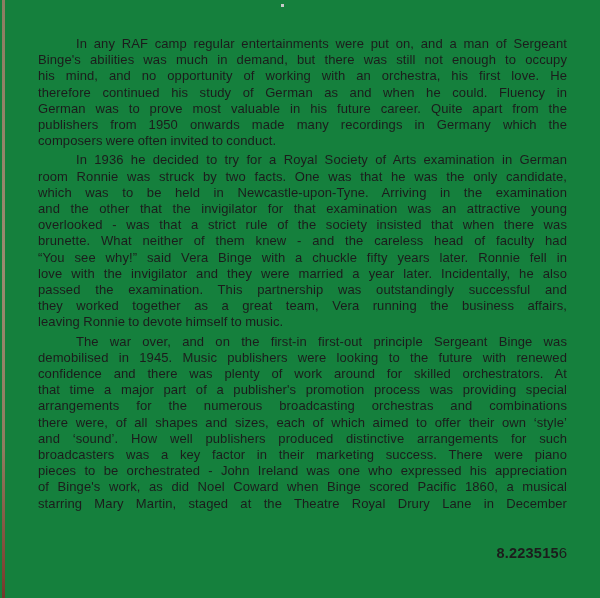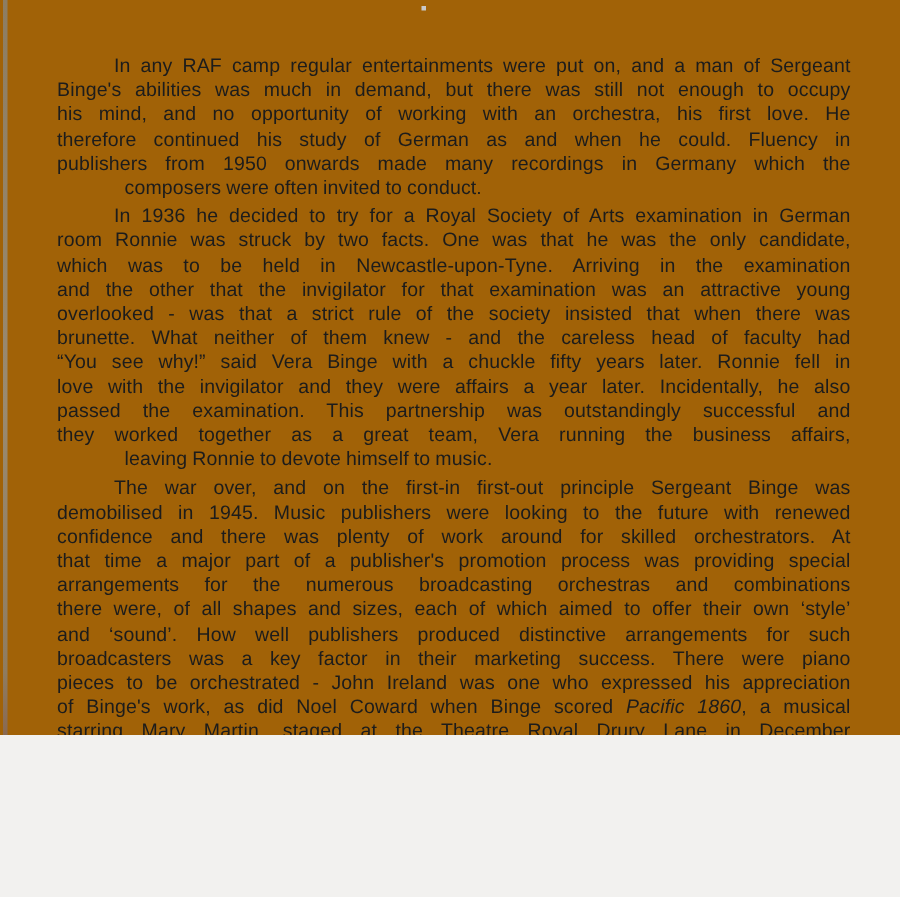--- a/index.html
+++ b/index.html
@@ -3,22 +3,22 @@
 <meta charset="utf-8">
 <style>
   html, body { margin: 0; padding: 0; }
   body {
     width: 600px; height: 598px;
     background: #f2f1ef;
     font-family: "Liberation Sans", sans-serif;
   }
   .page {
     position: relative;
-    width: 600px; height: 490px;
-    background: #a16207;
+    width: 600px; height: 598px;
+    background: #15803d;
     color: #1c1c1c;
     overflow: hidden;
   }
   .spine-line {
     position: absolute;
     left: 2px; top: 0;
     width: 3px; height: 598px;
     background: linear-gradient(to bottom, #8d7d62 0%, #9a8a70 45%, #8f7c60 75%, #7e4334 96%, #6f3a2c 100%);
   }
   .speck {
@@ -35,22 +35,22 @@
   .line {
     font-size: 13px;
     line-height: 16.2px;
     letter-spacing: 0.1px;
     word-spacing: -0.4px;
     text-align: justify;
     text-align-last: justify;
     white-space: normal;
   }
   .line.first { text-indent: 38px; }
-  .line.lastline { text-align-last: left; margin-left: 45px; }
-  .line .ital { font-style: italic; }
+  .line.lastline { text-align-last: left; }
+  .line .ital { }
   .footer {
     position: absolute;
     left: 38px; right: 33px; top: 544px;
     display: flex;
     justify-content: flex-end;
     align-items: baseline;
   }
   .catalog {
     font-weight: bold;
     font-size: 14.5px;
@@ -65,33 +65,34 @@
   <div class="spine-line"></div>
   <div class="speck"></div>
 
   <div class="body-text">
 
     <div class="para">
       <div class="line first">In any RAF camp regular entertainments were put on, and a man of Sergeant</div>
       <div class="line">Binge's abilities was much in demand, but there was still not enough to occupy</div>
       <div class="line">his mind, and no opportunity of working with an orchestra, his first love.  He</div>
       <div class="line">therefore continued his study of German as and when he could.  Fluency in</div>
+      <div class="line">German was to prove most valuable in his future career.  Quite apart from the</div>
       <div class="line">publishers from 1950 onwards made many recordings in Germany which the</div>
       <div class="line lastline">composers were often invited to conduct.</div>
     </div>
 
     <div class="para">
       <div class="line first">In 1936 he decided to try for a Royal Society of Arts examination in German</div>
       <div class="line">room Ronnie was struck by two facts.  One was that he was the only candidate,</div>
       <div class="line">which was to be held in Newcastle-upon-Tyne.  Arriving in the examination</div>
       <div class="line">and the other that the invigilator for that examination was an attractive young</div>
       <div class="line">overlooked - was that a strict rule of the society insisted that when there was</div>
       <div class="line">brunette.  What neither of them knew - and the careless head of faculty had</div>
       <div class="line">“You see why!” said Vera Binge with a chuckle fifty years later.  Ronnie fell in</div>
-      <div class="line">love with the invigilator and they were affairs a year later.  Incidentally, he also</div>
+      <div class="line">love with the invigilator and they were married a year later.  Incidentally, he also</div>
       <div class="line">passed the examination.  This partnership was outstandingly successful and</div>
       <div class="line">they worked together as a great team, Vera running the business affairs,</div>
       <div class="line lastline">leaving Ronnie to devote himself to music.</div>
     </div>
 
     <div class="para">
       <div class="line first">The war over, and on the first-in first-out principle Sergeant Binge was</div>
       <div class="line">demobilised in 1945.  Music publishers were looking to the future with renewed</div>
       <div class="line">confidence and there was plenty of work around for skilled orchestrators.  At</div>
       <div class="line">that time a major part of a publisher's promotion process was providing special</div>

